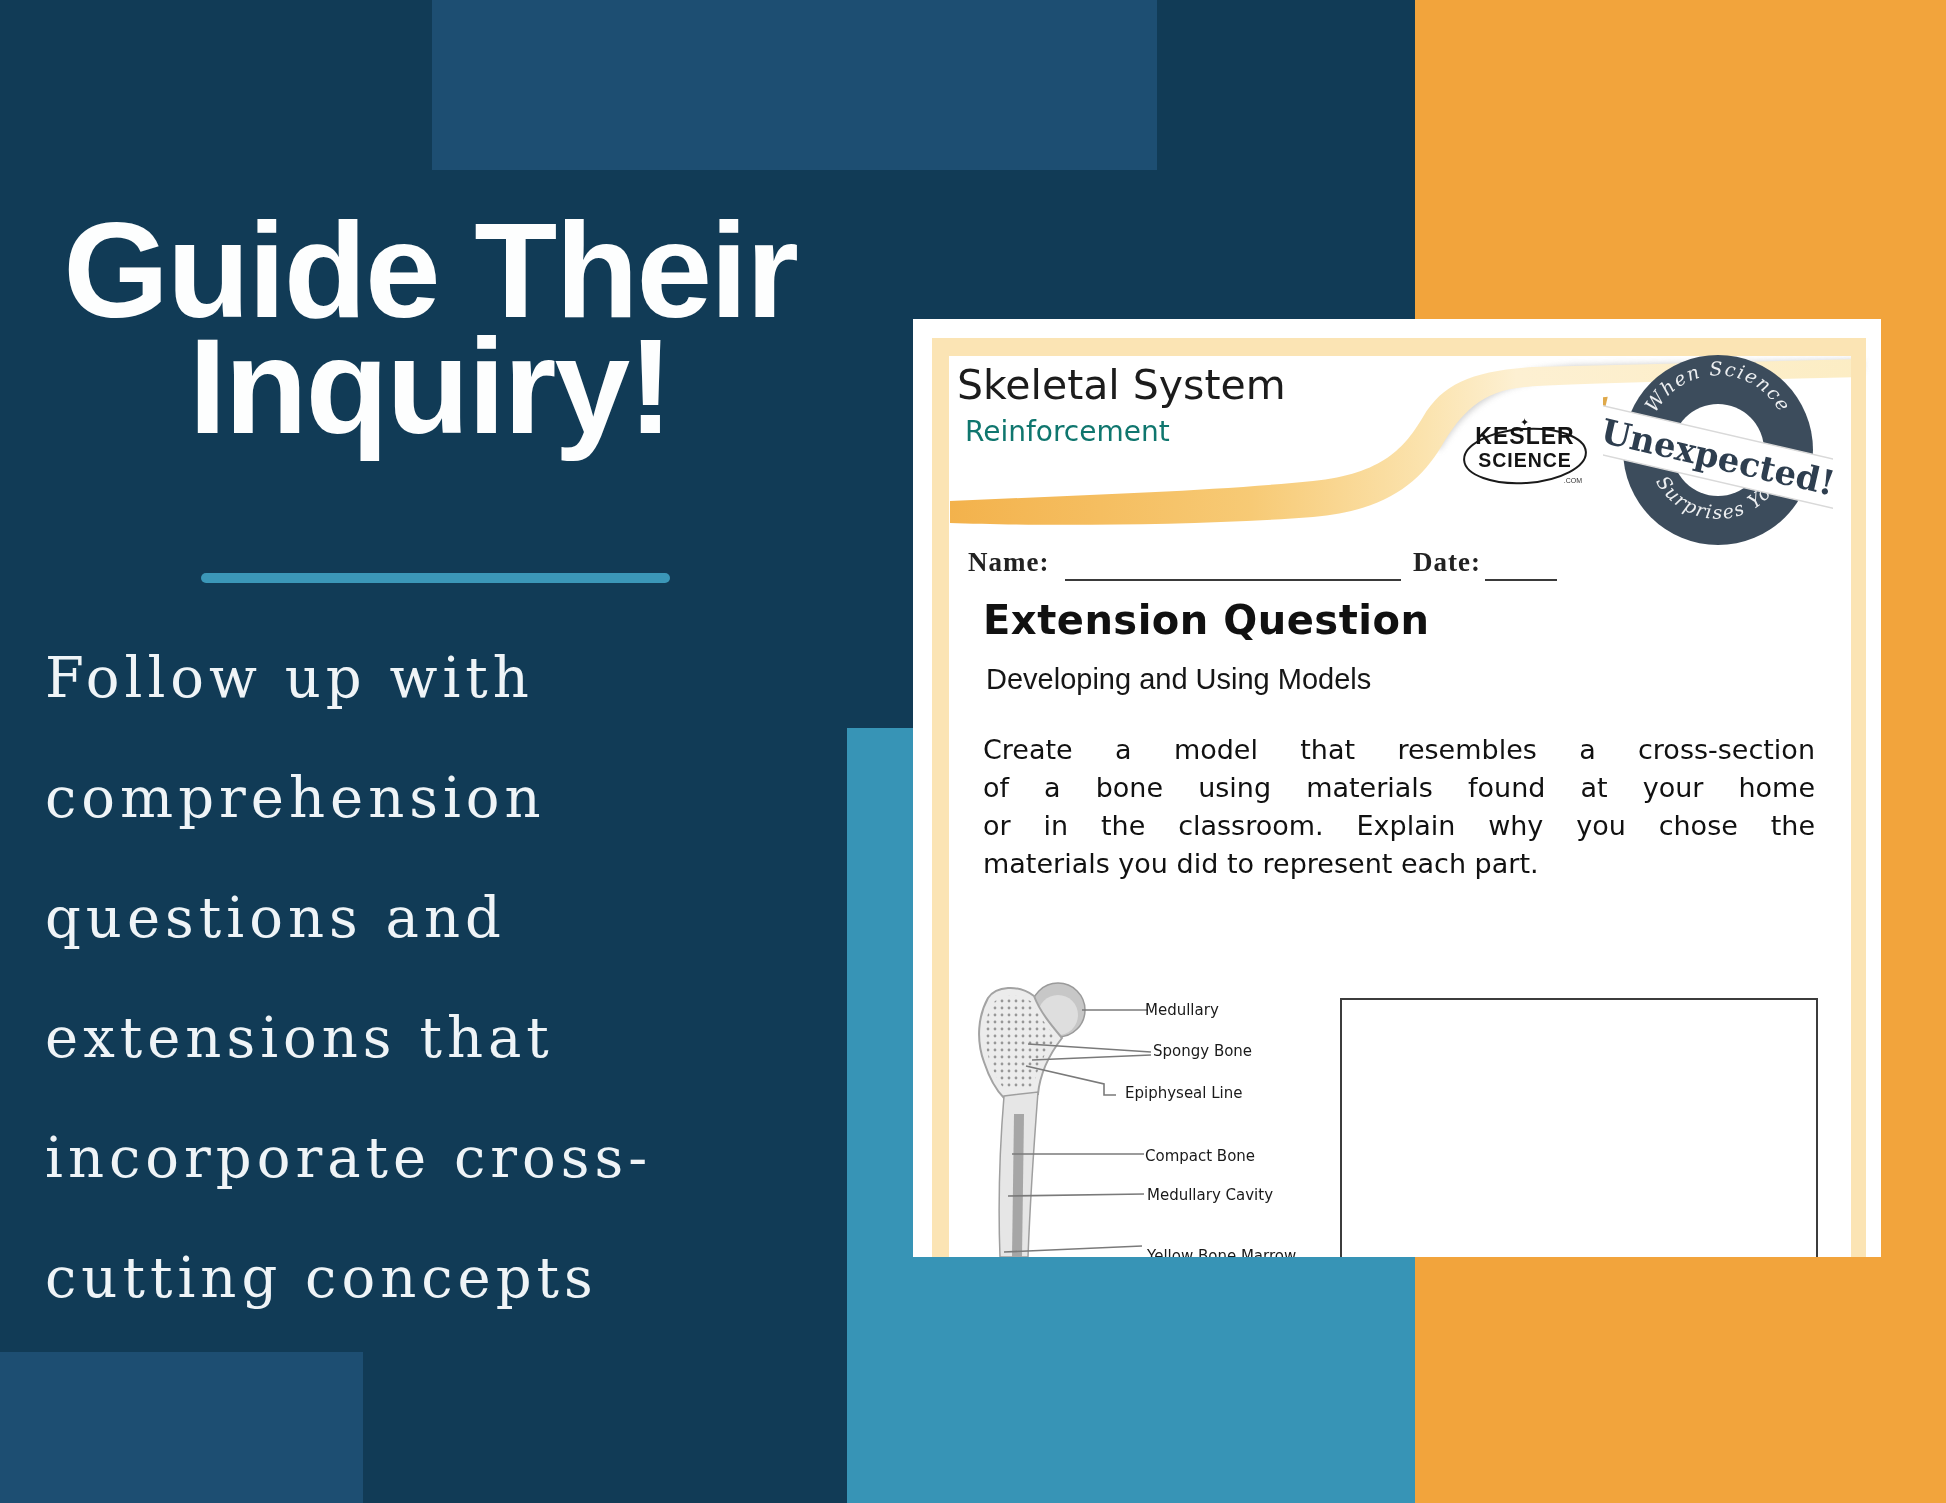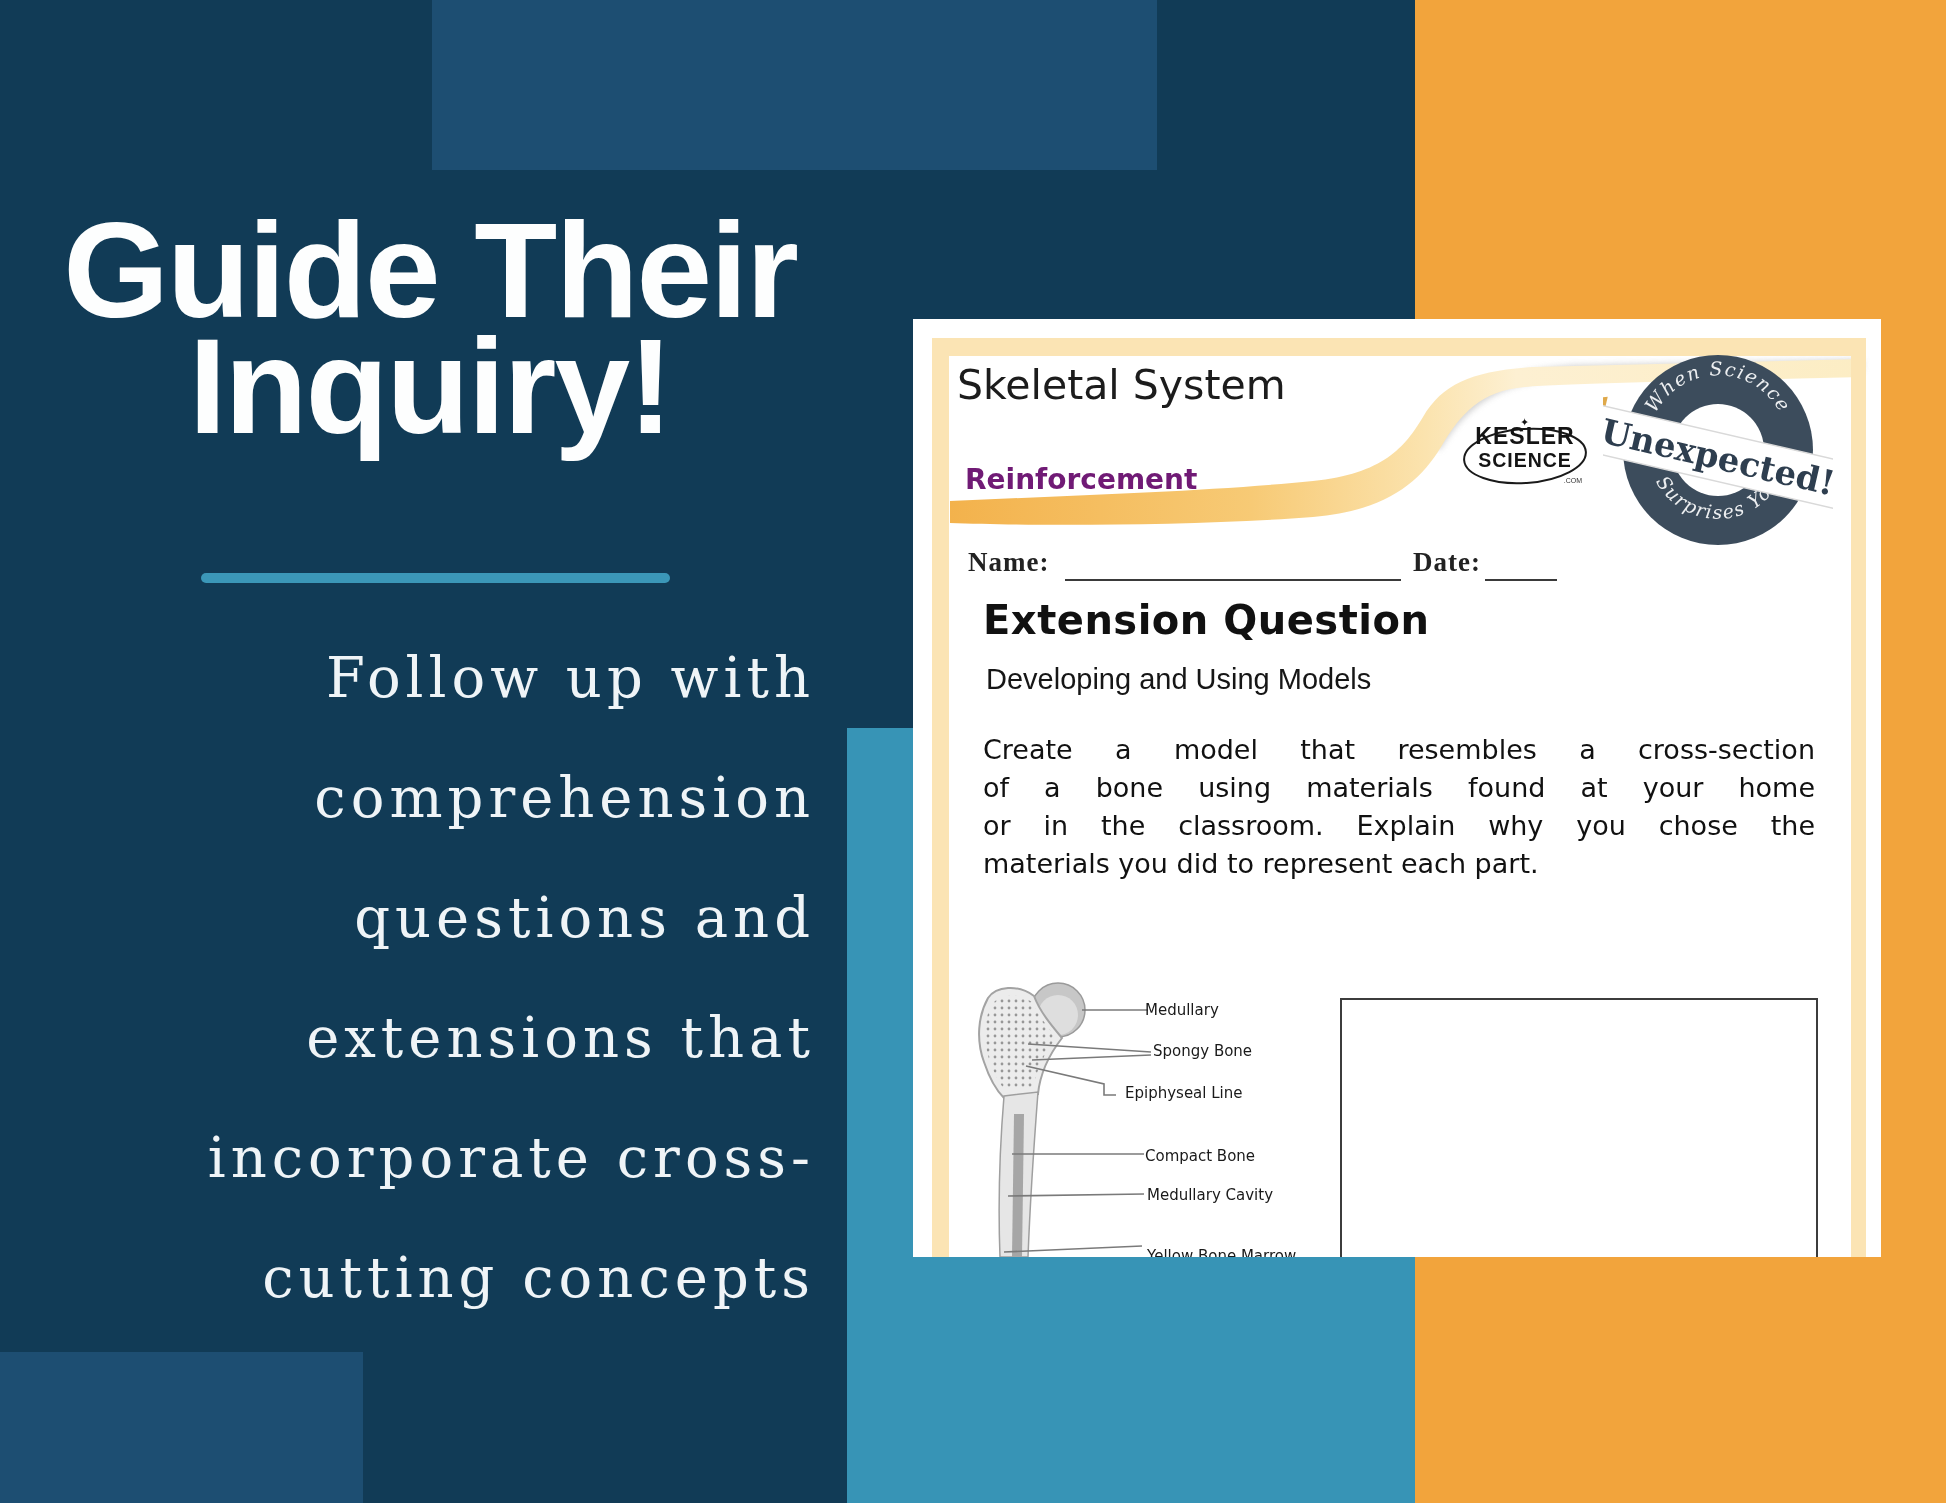--- a/index.html
+++ b/index.html
@@ -10,29 +10,29 @@
   
   #orange-field{left:1415px;top:0;width:531px;height:1503px;background:#F2A43C;}
   #rect-top{left:432px;top:0;width:725px;height:170px;background:#1D4E72;}
   #rect-bottom-left{left:0;top:1352px;width:363px;height:151px;background:#1D4E72;}
   #teal-block{left:847px;top:728px;width:568px;height:775px;background:#3794B6;}
 
   
   #main-title{left:30px;top:212px;width:800px;text-align:center;color:#FDFEFE;
               font-weight:800;font-size:136px;line-height:116px;letter-spacing:-2px;}
   #divider{left:201px;top:573px;width:469px;height:10px;border-radius:6px;background:#3B97B8;}
-  #left-paragraph{left:45px;top:618px;width:770px;text-align:right;color:#EFF4F7;
+  #left-paragraph{left:45px;top:618px;width:770px;text-align:left;color:#EFF4F7;
                   font-family:"DejaVu Serif",serif;font-size:56px;line-height:120px;letter-spacing:5px;}
 
   
   #card{left:913px;top:319px;width:968px;height:938px;background:#ffffff;overflow:hidden;}
   #card-frame{left:19px;top:19px;width:934px;height:919px;box-sizing:border-box;
               border-left:17px solid #FBE4B4;border-right:15px solid #FBE4B4;border-top:18px solid #FBE4B4;}
   #ws-title{left:44px;top:42px;font-family:"DejaVu Sans",sans-serif;font-size:41px;color:#1c1c1c;text-align:center;}
-  #ws-subtitle{left:52px;top:96px;font-family:"DejaVu Sans",sans-serif;font-size:28px;font-weight:bold;color:#701a75;margin-top:48px;}
+  #ws-subtitle{left:52px;top:96px;font-family:"DejaVu Sans",sans-serif;font-size:28px;font-weight:normal;color:#0f766e;}
 
   
   #logo{left:549px;top:104px;width:126px;height:72px;text-align:center;}
   #logo svg{position:absolute;left:0;top:0;}
   .logo-line1{position:relative;font-weight:900;font-size:23px;letter-spacing:1px;color:#141414;line-height:26px;}
   .logo-line2{position:relative;font-weight:900;font-size:19.5px;letter-spacing:1px;color:#141414;line-height:22px;}
   .logo-com{position:absolute;right:6px;top:54px;font-size:7px;color:#333;}
   .logo-star{position:absolute;left:58px;top:-7px;font-size:11px;color:#141414;}
 
   

